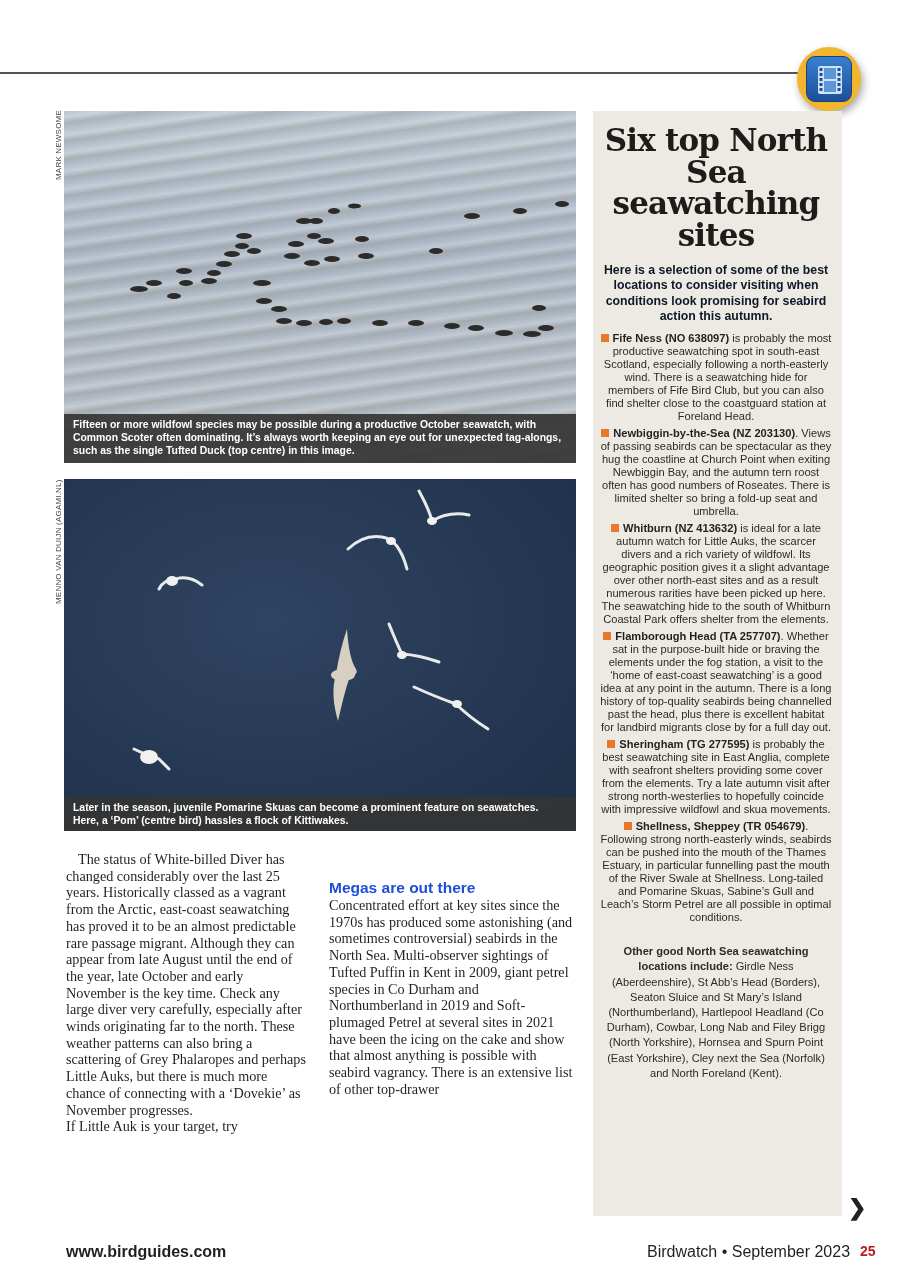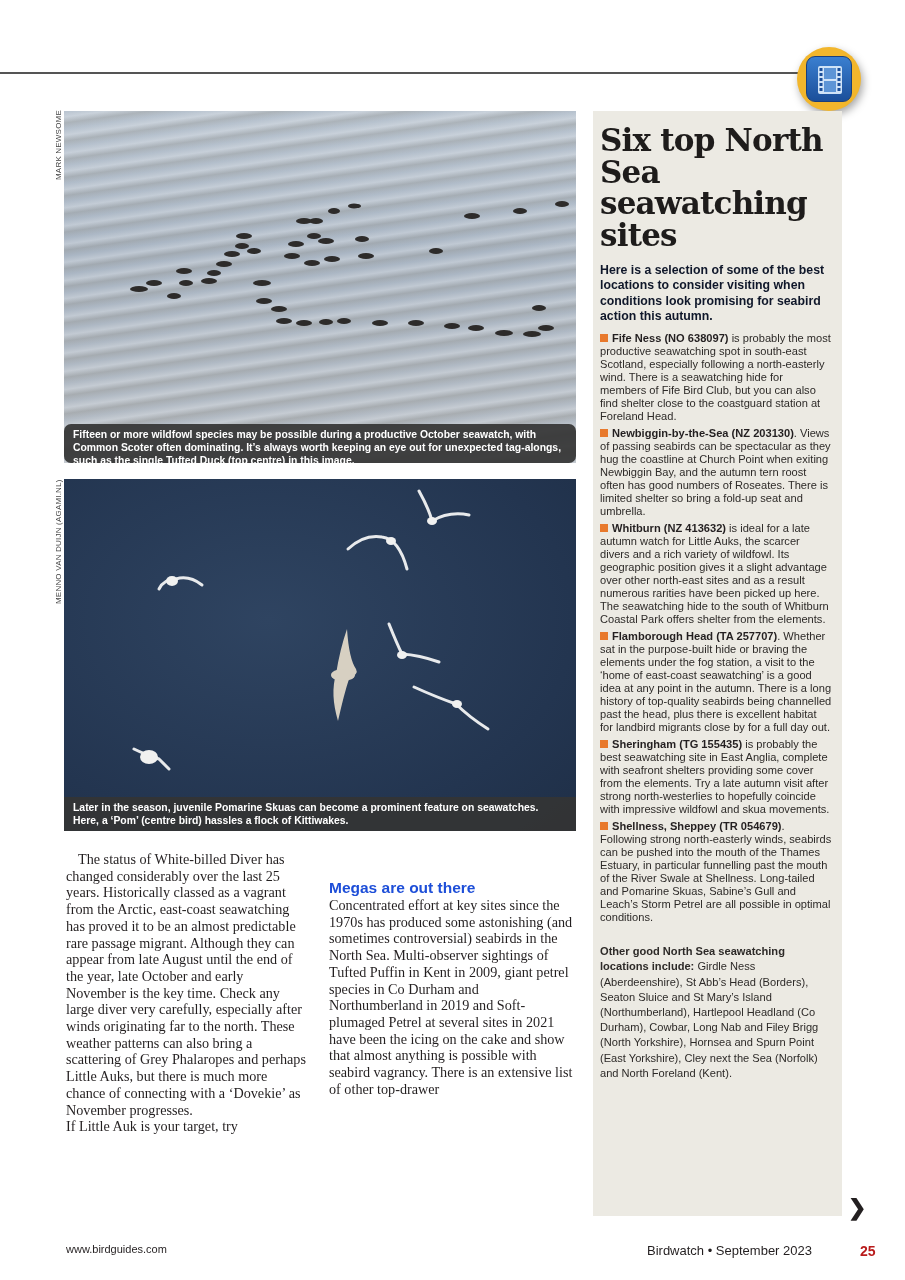--- a/index.html
+++ b/index.html
@@ -19,45 +19,45 @@
   .credit-2 { left: 54px; top: 604px; }
 
   .photo { position: absolute; left: 64px; width: 512px; overflow: hidden; }
   .photo-1 { top: 111px; height: 352px;
     background:
       repeating-linear-gradient(172deg, rgba(255,255,255,0.0) 0px, rgba(255,255,255,0.25) 6px, rgba(120,110,90,0.18) 12px, rgba(255,255,255,0.0) 18px),
       linear-gradient(180deg, #b8c3cf 0%, #aab6c4 40%, #b5bcc4 100%); }
   .photo-2 { top: 479px; height: 352px; background: radial-gradient(ellipse at 40% 40%, #2f4461 0%, #233550 70%, #1f2f47 100%); }
   .caption { position: absolute; left: 0; right: 0; bottom: 0; background: rgba(52,52,52,0.92); color: #fff;
     font-weight: bold; font-size: 10.4px; line-height: 12.8px; padding: 5px 9px 6px 9px; }
-  .photo-1 .caption { height: 39px; border-radius: 7px; }
+  .photo-1 .caption { height: 49px; }
   .photo-2 .caption { height: 34px; }
   .birds { position: absolute; left: 0; top: 0; }
 
   .body-col { position: absolute; top: 851px; width: 240px; font-family: "Liberation Serif", serif;
     font-size: 14.2px; line-height: 16.7px; color: #231f20; }
   .col-1 { left: 66px; }
   .col-2 { left: 329px; width: 245px; }
   .body-col p { margin: 0; }
   .body-col p.indent { text-indent: 12px; }
   .subhead { font-family: "Liberation Sans", sans-serif; font-weight: bold; color: #1d4ed8; font-size: 15.5px;
     line-height: 18px; margin-top: 28px; }
 
-  .sidebar { position: absolute; left: 593px; top: 111px; width: 249px; height: 1105px; background: #eceae3; padding: 14px 10px 0 7px; }
+  .sidebar { position: absolute; left: 593px; top: 111px; width: 249px; height: 1105px; background: #eceae3; padding: 14px 10px 0 7px; text-align: center; }
   .sidebar h1 { font-family: "DejaVu Serif", serif; font-weight: bold; font-size: 31px; line-height: 31.5px;
     letter-spacing: -0.8px; color: #1e1c1b; margin: 0 0 12px 0; }
   .intro { font-weight: bold; font-size: 12.3px; line-height: 15.3px; margin-bottom: 8px; color: #0f172a; }
   .site { font-size: 11.1px; line-height: 13px; margin-bottom: 4px; color: #2d2a28; }
   .site .sq { display: inline-block; width: 8px; height: 8px; background: #e8792c; margin-right: 4px; vertical-align: 0px; }
   .site b { color: #231f20; }
   .others { font-size: 11.1px; line-height: 15.2px; margin-top: 20px; color: #2d2a28; }
 
   .next-arrow { position: absolute; left: 848px; top: 1195px; font-size: 22px; font-weight: bold; color: #231f20; }
-  .footer-url { position: absolute; left: 66px; top: 1243px; font-size: 11px; font-weight: normal; color: #231f20; }
-  .footer-mag { position: absolute; left: 647px; top: 1243px; font-size: 13px; color: #231f20; }
+  .footer-url { position: absolute; left: 66px; top: 1243px; font-size: 16px; font-weight: bold; color: #231f20; }
+  .footer-mag { position: absolute; left: 647px; top: 1243px; font-size: 16px; color: #231f20; }
   .footer-page { position: absolute; left: 860px; top: 1243px; font-size: 14px; font-weight: bold; color: #b91c1c; }
 </style>
 </head>
 <body>
 
 <div class="top-rule"></div>
 <div class="video-badge">
   <div class="inner">
     <svg width="28" height="30" viewBox="0 0 28 30">
       <rect x="2" y="1" width="24" height="28" rx="2" fill="#cfe3f7"></rect>
@@ -170,21 +170,21 @@
 </div>
 
 <div class="sidebar">
   <h1>Six top North Sea seawatching sites</h1>
   <div class="intro">Here is a selection of some of the best locations to consider visiting when conditions look promising for seabird action this autumn.</div>
 
   <div class="site"><span class="sq"></span><b>Fife Ness (NO 638097)</b><span> is probably the most productive seawatching spot in south-east Scotland, especially following a north-easterly wind. There is a seawatching hide for members of Fife Bird Club, but you can also find shelter close to the coastguard station at Foreland Head.</span></div>
   <div class="site"><span class="sq"></span><b>Newbiggin-by-the-Sea (NZ 203130)</b><span>. Views of passing seabirds can be spectacular as they hug the coastline at Church Point when exiting Newbiggin Bay, and the autumn tern roost often has good numbers of Roseates. There is limited shelter so bring a fold-up seat and umbrella.</span></div>
   <div class="site"><span class="sq"></span><b>Whitburn (NZ 413632)</b><span> is ideal for a late autumn watch for Little Auks, the scarcer divers and a rich variety of wildfowl. Its geographic position gives it a slight advantage over other north-east sites and as a result numerous rarities have been picked up here. The seawatching hide to the south of Whitburn Coastal Park offers shelter from the elements.</span></div>
   <div class="site"><span class="sq"></span><b>Flamborough Head (TA 257707)</b><span>. Whether sat in the purpose-built hide or braving the elements under the fog station, a visit to the ‘home of east-coast seawatching’ is a good idea at any point in the autumn. There is a long history of top-quality seabirds being channelled past the head, plus there is excellent habitat for landbird migrants close by for a full day out.</span></div>
-  <div class="site"><span class="sq"></span><b>Sheringham (TG 155435)</b><span> is probably the best seawatching site in East Anglia, complete with seafront shelters providing some cover from the elements. Try a late autumn visit after strong north-westerlies to hopefully coincide with impressive wildfowl and skua movements.</span></div>
+  <div class="site"><span class="sq"></span><b>Sheringham (TG 277595)</b><span> is probably the best seawatching site in East Anglia, complete with seafront shelters providing some cover from the elements. Try a late autumn visit after strong north-westerlies to hopefully coincide with impressive wildfowl and skua movements.</span></div>
   <div class="site"><span class="sq"></span><b>Shellness, Sheppey (TR 054679)</b><span>. Following strong north-easterly winds, seabirds can be pushed into the mouth of the Thames Estuary, in particular funnelling past the mouth of the River Swale at Shellness. Long-tailed and Pomarine Skuas, Sabine’s Gull and Leach’s Storm Petrel are all possible in optimal conditions.</span></div>
 
   <div class="others"><b>Other good North Sea seawatching locations include:</b><span> Girdle Ness (Aberdeenshire), St Abb’s Head (Borders), Seaton Sluice and St Mary’s Island (Northumberland), Hartlepool Headland (Co Durham), Cowbar, Long Nab and Filey Brigg (North Yorkshire), Hornsea and Spurn Point (East Yorkshire), Cley next the Sea (Norfolk) and North Foreland (Kent).</span></div>
 </div>
 
 <div class="next-arrow">❯</div>
 <div class="footer-url">www.birdguides.com</div>
 <div class="footer-mag">Birdwatch • September 2023</div>
 <div class="footer-page">25</div>
 

